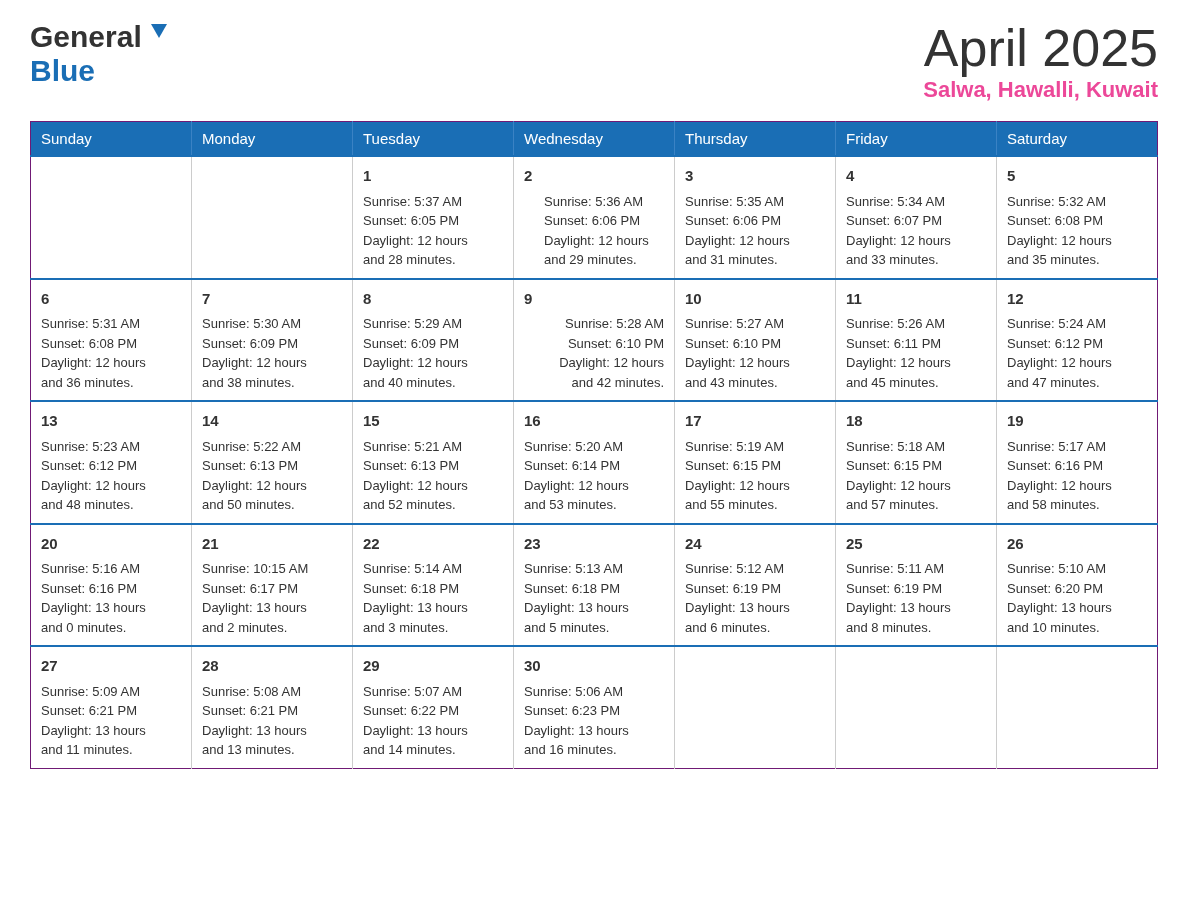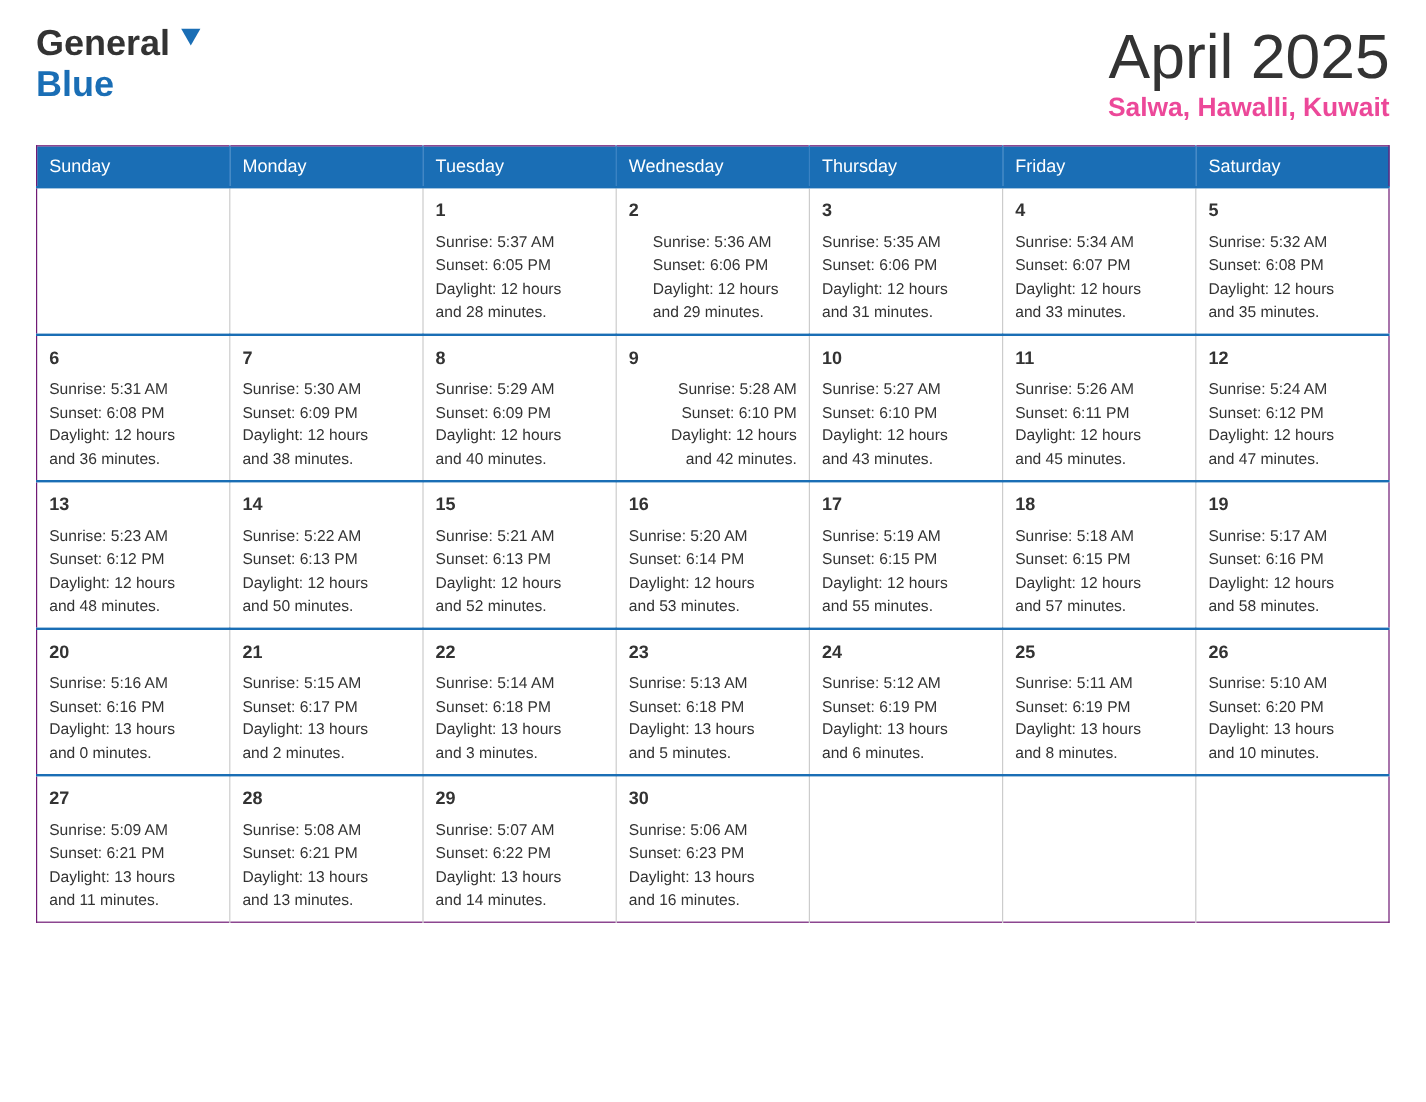--- a/index.html
+++ b/index.html
@@ -288,21 +288,21 @@
       <tr>
         <td>
           <span class="day-number">20</span>
           <div class="day-info" style="white-space: pre-line;">Sunrise: 5:16 AM
 Sunset: 6:16 PM
 Daylight: 13 hours
 and 0 minutes.</div>
         </td>
         <td>
           <span class="day-number">21</span>
-          <div class="day-info" style="white-space: pre-line;">Sunrise: 5:15 AM
+          <div class="day-info" style="white-space: pre-line;">Sunrise: 10:15 AM
 Sunset: 6:17 PM
 Daylight: 13 hours
 and 2 minutes.</div>
         </td>
         <td>
           <span class="day-number">22</span>
           <div class="day-info" style="white-space: pre-line;">Sunrise: 5:14 AM
 Sunset: 6:18 PM
 Daylight: 13 hours
 and 3 minutes.</div>

